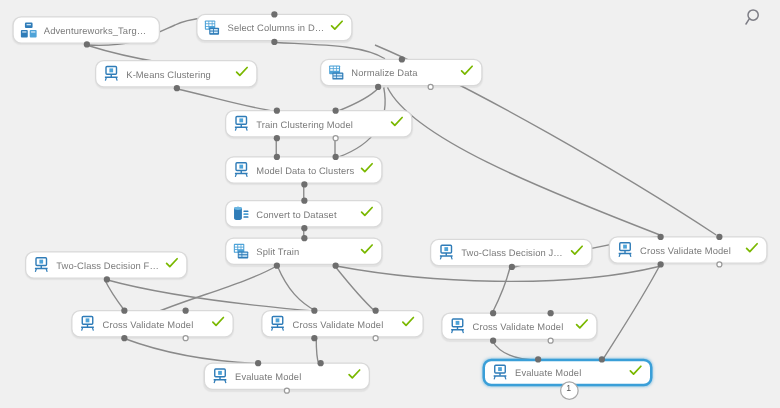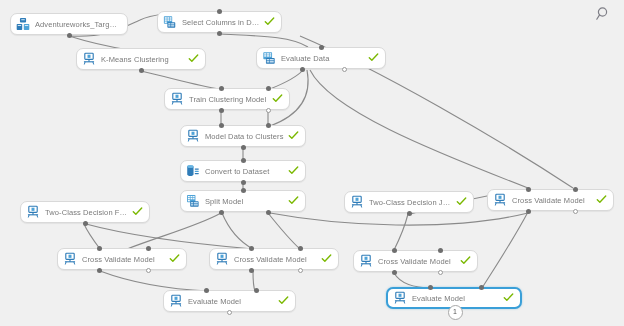--- a/index.html
+++ b/index.html
@@ -230,29 +230,29 @@
               <rect x="8.7" y="4.9" width="1.8" height="1.5"></rect>
             </g>
             <rect x="4.5" y="8" width="10" height="6.5" rx="0.8" fill="#2f7cb8"></rect>
             <g fill="#d6ecfa">
               <rect x="5.4" y="9.2" width="2.6" height="1.5"></rect>
               <rect x="8.7" y="9.2" width="4.7" height="1.5"></rect>
               <rect x="5.4" y="11.6" width="2.6" height="1.5"></rect>
               <rect x="8.7" y="11.6" width="4.7" height="1.5"></rect>
             </g>
           </svg></span>
-        <span class="label">Evaluate Data</span>
+        <span class="label">Normalize Data</span>
         <span class="check"><svg xmlns="http://www.w3.org/2000/svg" width="11" height="11" viewBox="0 0 12 12">
             <path d="M1.4,6.3 L4.2,9.1 L10.6,2.2" fill="none" stroke="#7ab800" stroke-width="1.5" stroke-linecap="round" stroke-linejoin="round"></path>
           </svg></span>
       </div>
       <div class="port in" style="left: 318.5px; top: 44.5px;"></div>
       <div class="port out-filled" style="left: 300.3px; top: 66.5px;"></div>
       <div class="port out-empty" style="left: 341.9px; top: 66.5px;"></div>
-      <div class="node" style="left: 164px; top: 88px; width: 126px;">
+      <div class="node" style="left: 180px; top: 88px; width: 150px;">
         <span class="icon"><svg xmlns="http://www.w3.org/2000/svg" width="14" height="14" viewBox="0 0 16 16">
             <rect x="3.2" y="1.4" width="9.6" height="7" rx="0.9" fill="none" stroke="#2f7cb8" stroke-width="1.3"></rect>
             <rect x="6.3" y="3.1" width="3.4" height="3.6" fill="#4ea3d8"></rect>
             <line x1="8" y1="8.4" x2="8" y2="11" stroke="#2f7cb8" stroke-width="1.3"></line>
             <line x1="2.2" y1="11.2" x2="13.8" y2="11.2" stroke="#2f7cb8" stroke-width="1.3"></line>
             <line x1="3.6" y1="11.2" x2="2.6" y2="14.3" stroke="#2f7cb8" stroke-width="1.1"></line>
             <line x1="12.4" y1="11.2" x2="13.4" y2="14.3" stroke="#2f7cb8" stroke-width="1.1"></line>
           </svg></span>
         <span class="label">Train Clustering Model</span>
         <span class="check"><svg xmlns="http://www.w3.org/2000/svg" width="11" height="11" viewBox="0 0 12 12">
@@ -310,21 +310,21 @@
             </g>
             <rect x="4.8" y="8.2" width="9.6" height="6.4" rx="0.8" fill="#2f7cb8"></rect>
             <g fill="#d0e9f8">
               <rect x="5.7" y="9.3" width="2.5" height="1.4"></rect>
               <rect x="9" y="9.3" width="4.5" height="1.4"></rect>
               <rect x="5.7" y="11.7" width="2.5" height="1.4"></rect>
               <rect x="9" y="11.7" width="4.5" height="1.4"></rect>
             </g>
             <path d="M6.5,12.4 l2.4,0" stroke="#9ad36a" stroke-width="0"></path>
           </svg></span>
-        <span class="label">Split Model</span>
+        <span class="label">Split Train</span>
         <span class="check"><svg xmlns="http://www.w3.org/2000/svg" width="11" height="11" viewBox="0 0 12 12">
             <path d="M1.4,6.3 L4.2,9.1 L10.6,2.2" fill="none" stroke="#7ab800" stroke-width="1.5" stroke-linecap="round" stroke-linejoin="round"></path>
           </svg></span>
       </div>
       <div class="port in" style="left: 240.5px; top: 187.5px;"></div>
       <div class="port out-filled" style="left: 219.08px; top: 209.5px;"></div>
       <div class="port out-filled" style="left: 265.7px; top: 209.5px;"></div>
       <div class="node" style="left: 20px; top: 201px; width: 130px;">
         <span class="icon"><svg xmlns="http://www.w3.org/2000/svg" width="14" height="14" viewBox="0 0 16 16">
             <rect x="3.2" y="1.4" width="9.6" height="7" rx="0.9" fill="none" stroke="#2f7cb8" stroke-width="1.3"></rect>

